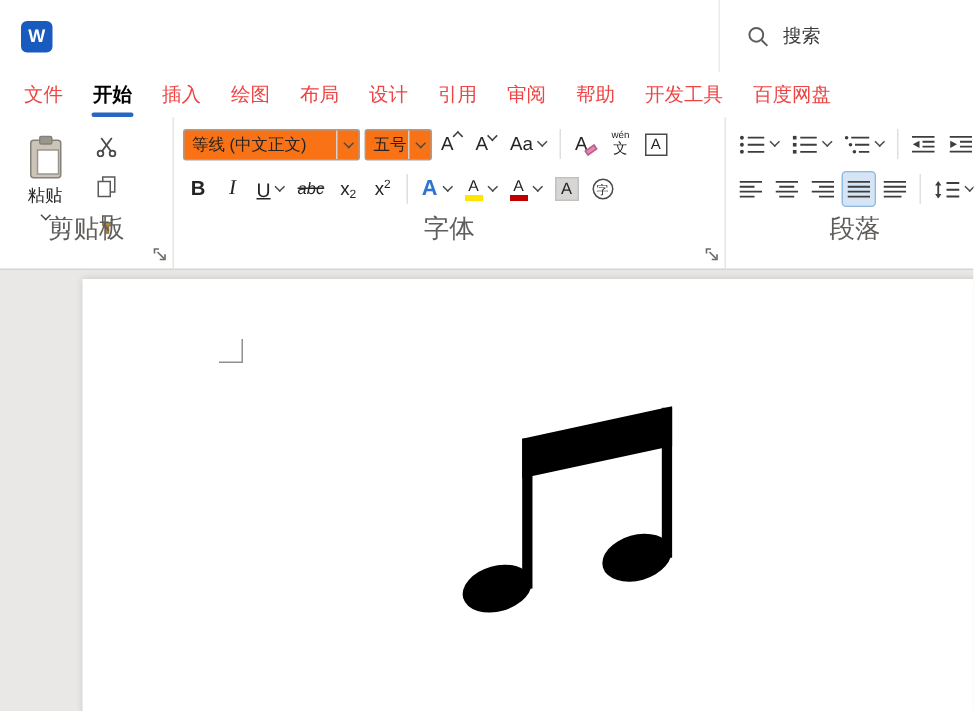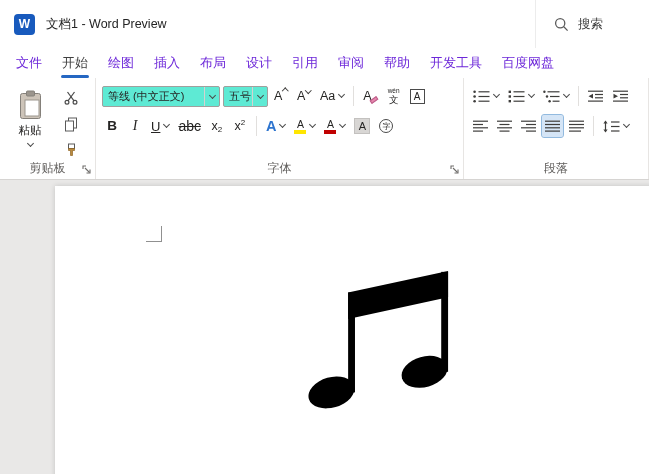--- a/index.html
+++ b/index.html
@@ -4,62 +4,62 @@
 <style>
   * { margin:0; padding:0; box-sizing:border-box; }
   html,body { width:649px; height:474px; overflow:hidden; }
   body { font-family:"Liberation Sans","DejaVu Sans",sans-serif; background:#fff; color:#252423; }
   .window { width:649px; height:474px; display:flex; flex-direction:column; }
 
   
   .titlebar { height:48px; flex:0 0 auto; display:flex; align-items:center; padding-left:14px; background:#fff; }
   .app-icon { width:21px; height:21px; background:#185abd; border-radius:4px; color:#fff; font-weight:700; font-size:12px; display:flex; align-items:center; justify-content:center; flex:0 0 auto; }
   .doc-title { margin-left:11px; font-size:12.5px; color:#242424; white-space:nowrap; }
-  .search-box { margin-left:auto; height:48px; width:114px; display:flex; align-items:center; gap:9px; padding-left:18px; border-left:1px solid #ececec; font-size:12.5px; color:#3b3b3b; cursor:pointer; }
+  .search-box { margin-left:auto; height:48px; width:170px; display:flex; align-items:center; gap:9px; padding-left:18px; border-left:1px solid #ececec; font-size:12.5px; color:#3b3b3b; cursor:pointer; }
 
   
   .tabbar { height:30px; flex:0 0 auto; display:flex; align-items:stretch; padding:0 6px; background:#fff; }
-  .tab { position:relative; display:flex; align-items:center; padding:0 10px; font-size:13px; color:#6d28d9; white-space:nowrap; cursor:default; }
-  .tab.active { color:#404040; font-weight:400; }
+  .tab { position:relative; display:flex; align-items:center; padding:0 10px; font-size:13px; color:#ef4444; white-space:nowrap; cursor:default; }
+  .tab.active { color:#000000; font-weight:700; }
   .tab.active::after { content:""; position:absolute; left:9px; right:9px; bottom:0; height:3px; background:#2567c2; border-radius:2px; }
 
   
   .ribbon { height:102px; flex:0 0 auto; display:flex; background:#fff; border-bottom:1px solid #d6d4d2; }
   .group { position:relative; padding:6px 4px 18px 6px; border-right:1px solid #e7e5e3; display:flex; align-items:flex-start; }
-  .group-label { position:absolute; bottom:2px; left:0; right:0; text-align:center; font-size:12px; color:#605e5c; }
+  .group-label { position:absolute; bottom:15px; left:0; right:0; text-align:center; font-size:17px; color:#605e5c; }
   .launcher { position:absolute; right:3px; bottom:4px; cursor:pointer; }
 
-  .clipboard-group { width:96px; flex:0 0 auto; }
+  .clipboard-group { width:116px; flex:0 0 auto; }
   .paste-btn { width:48px; height:76px; display:flex; flex-direction:column; align-items:center; padding-top:6px; gap:3px; border-radius:3px; cursor:pointer; }
   .paste-label { font-size:11.5px; }
   .clip-tools { display:flex; flex-direction:column; gap:4px; margin-left:5px; padding-top:3px; }
   .tool { width:24px; height:22px; display:flex; align-items:center; justify-content:center; border-radius:2px; cursor:pointer; }
 
   .font-group { width:368px; flex:0 0 auto; }
   .para-group { flex:1 1 auto; }
   .gcol { display:flex; flex-direction:column; gap:6px; width:100%; }
   .frow { display:flex; align-items:center; gap:3px; height:24px; }
 
   .btn { display:flex; align-items:center; justify-content:center; height:22px; min-width:20px; padding:0 3px; border-radius:2px; cursor:pointer; }
   .btn.selected { background:#d5e5f6; outline:1px solid #92badf; }
   .gl { font-size:12.5px; line-height:1; }
   .chev { width:5px; height:5px; border-right:1.2px solid #4a4a4a; border-bottom:1.2px solid #4a4a4a; transform:rotate(45deg); margin:-3px 0 0 4px; flex:0 0 auto; }
   .vsep { width:1px; height:20px; background:#e1dfdd; margin:0 3px; flex:0 0 auto; }
 
-  .combo { height:21px; border:1px solid #a19f9d; background:#5eead4; display:flex; align-items:center; font-size:11px; border-radius:2px; cursor:pointer; }
+  .combo { height:21px; border:1px solid #a19f9d; background:#f97316; display:flex; align-items:center; font-size:11px; border-radius:2px; cursor:pointer; }
   .combo .val { padding:0 5px; flex:1; white-space:nowrap; overflow:hidden; }
   .combo .arrow { width:15px; align-self:stretch; display:flex; align-items:center; justify-content:center; border-left:1px solid #d4d2d0; }
   .combo .arrow .chev { margin:0 0 2px 0; }
   .combo.font-name { width:118px; }
   .combo.font-size { width:45px; }
 
   .g-bold { font-weight:700; font-size:13.5px; }
   .g-italic { font-family:"Liberation Serif","DejaVu Serif",serif; font-style:italic; font-size:14px; }
   .g-underline { text-decoration:underline; font-size:13px; }
-  .g-strike { font-size:14px; text-decoration:line-through; }
+  .g-strike { font-size:11px; text-decoration:line-through;font-style:italic; }
   .g-effect { font-size:14.5px; font-weight:700; color:#2e75cf; }
   .sub-mark { font-size:8px; margin-top:7px; }
   .sup-mark { font-size:8px; margin-top:-7px; }
   .mini { width:4.5px; height:4.5px; border-right:1.2px solid #3e3d3b; border-bottom:1.2px solid #3e3d3b; align-self:flex-start; flex:0 0 auto; }
   .mini.up { transform:rotate(-135deg); margin:4px 0 0 1px; }
   .mini.down { transform:rotate(45deg); margin:3px 0 0 1px; }
   .eraser { width:8px; height:4px; background:#e887ae; border:1px solid #bb5f8a; transform:rotate(-35deg); margin:8px 0 0 -2px; }
   .stack { display:flex; flex-direction:column; align-items:center; line-height:1; }
   .sm { font-size:10.5px; }
   .bar { width:12px; height:3.5px; margin-top:1px; }
@@ -80,35 +80,34 @@
 </style>
 </head>
 <body>
 
 <div class="window">
 
   <div class="titlebar">
     <div class="app-icon">
         <span>W</span>
       </div>
-    <span class="doc-title">文档1 - Word Preview</span>
     <div class="search-box">
       <svg width="15" height="15" viewBox="0 0 15 15">
           <circle cx="6.2" cy="6.2" r="4.6" fill="none" stroke="#5c5c5c" stroke-width="1.3"></circle>
           <line x1="9.8" y1="9.8" x2="13.6" y2="13.6" stroke="#5c5c5c" stroke-width="1.3"></line>
         </svg>
       <span>搜索</span>
     </div>
   </div>
 
   <div class="tabbar">
     <div class="tab">文件</div>
     <div class="tab active">开始</div>
+    <div class="tab">插入</div>
     <div class="tab">绘图</div>
-    <div class="tab">插入</div>
     <div class="tab">布局</div>
     <div class="tab">设计</div>
     <div class="tab">引用</div>
     <div class="tab">审阅</div>
     <div class="tab">帮助</div>
     <div class="tab">开发工具</div>
     <div class="tab">百度网盘</div>
   </div>
 
   <div class="ribbon">

